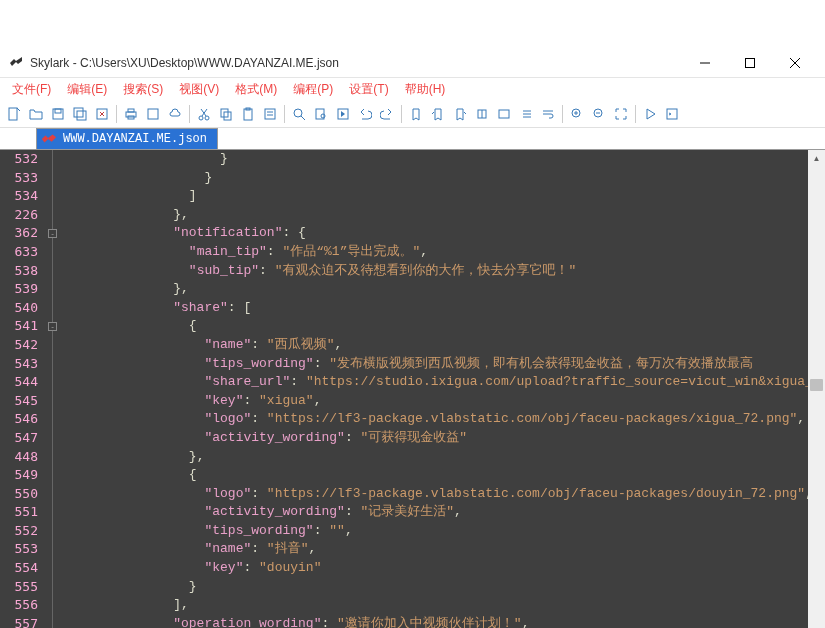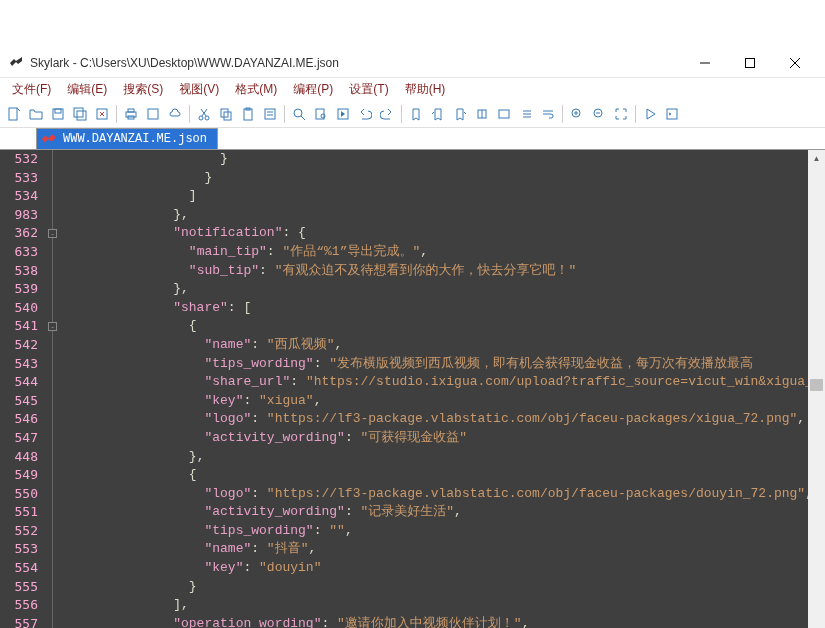--- a/index.html
+++ b/index.html
@@ -3,21 +3,21 @@
 <meta charset="utf-8">
 <style>
 * { margin: 0; padding: 0; box-sizing: border-box; }
 body { font-family: "Microsoft YaHei", "Segoe UI", sans-serif; font-size: 12px; background: #fff; overflow: hidden; width: 825px; height: 628px; }
 .titlebar { height: 30px; background: #fff; border-bottom: 1px solid #e5e5e5; display: flex; align-items: center; padding: 0 8px; margin-top: 48px; }
 .titlebar-icon { width: 16px; height: 16px; margin-right: 6px; }
 .titlebar-title { flex: 1; font-size: 12px; color: #333; }
 .win-controls { display: flex; }
 .win-btn { width: 45px; height: 29px; display: flex; align-items: center; justify-content: center; color: #333; }
 .menubar { height: 22px; display: flex; align-items: center; padding: 0 4px; background: #fff; }
-.menu-item { padding: 2px 8px; font-size: 12px; color: #7f1d1d; cursor: default; }
+.menu-item { padding: 2px 8px; font-size: 12px; color: #ef4444; cursor: default; }
 .toolbar { height: 28px; display: flex; align-items: center; padding: 0 4px; background: #fff; border-bottom: 1px solid #e0e0e0; gap: 2px; }
 .tool-btn { width: 20px; height: 20px; display: flex; align-items: center; justify-content: center; color: #3a7ab8; border-radius: 2px; }
 .tool-sep { width: 1px; height: 18px; background: #ccc; margin: 0 2px; }
 .tabbar { height: 22px; background: #fff; display: flex; align-items: flex-end; padding-left: 2px; border-bottom: 1px solid #999; }
 .tab { height: 21px; background: #2a72d4; color: #fff; display: flex; align-items: center; padding: 0 10px 0 4px; font-family: "Courier New", monospace; font-size: 12px; border: 1px solid #999; border-bottom: none; margin-left: 34px; }
 .tab-icon { width: 16px; height: 12px; margin-right: 6px; display: flex; align-items: center; justify-content: center; }
 .editor-wrap { display: flex; height: 504px; background: #3f3f3f; position: relative; }
 .gutter { width: 46px; background: #3f3f3f; color: #f9a8d4; font-family: Consolas, monospace; font-size: 13px; text-align: right; padding-right: 8px; user-select: none; }
 .gutter-line { height: 18.6px; line-height: 18.6px; }
 .fold-col { width: 14px; background: #3f3f3f; position: relative; }
@@ -273,21 +273,21 @@
     </span>
     <span>WWW.DAYANZAI.ME.json</span>
   </div>
 </div>
 
 <div class="editor-wrap">
   <div class="gutter" id="gutter">
       <div class="gutter-line">532</div>
       <div class="gutter-line">533</div>
       <div class="gutter-line">534</div>
-      <div class="gutter-line">983</div>
+      <div class="gutter-line">226</div>
       <div class="gutter-line">362</div>
       <div class="gutter-line">633</div>
       <div class="gutter-line">538</div>
       <div class="gutter-line">539</div>
       <div class="gutter-line">540</div>
       <div class="gutter-line">541</div>
       <div class="gutter-line">542</div>
       <div class="gutter-line">543</div>
       <div class="gutter-line">544</div>
       <div class="gutter-line">545</div>

